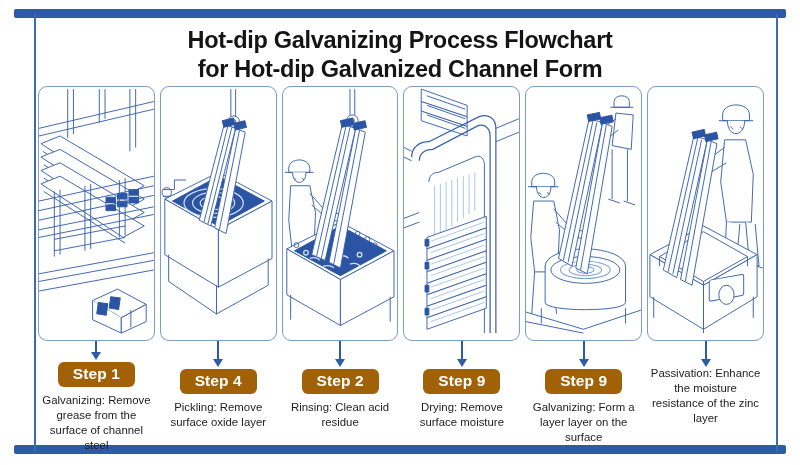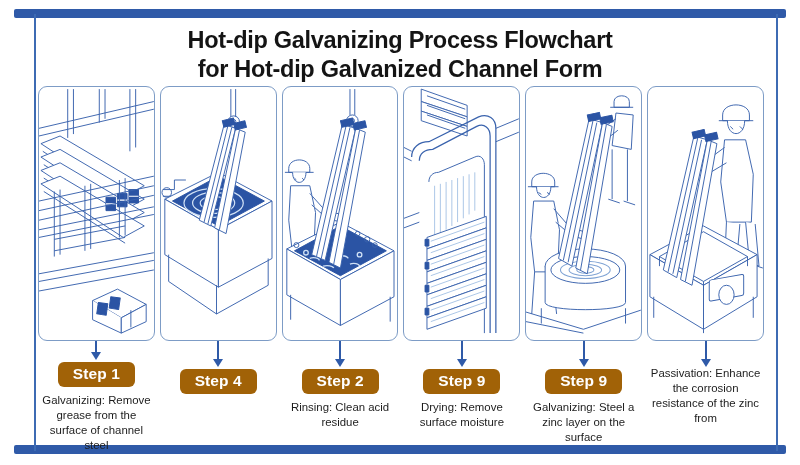--- a/index.html
+++ b/index.html
@@ -418,39 +418,40 @@
 
     <div class="step">
       <div class="connector"></div>
       <div class="badge">Step 1</div>
       <div class="caption">Galvanizing: Remove grease from the surface of channel steel</div>
     </div>
 
     <div class="step">
       <div class="connector"></div>
       <div class="badge">Step 4</div>
+      <div class="caption">Pickling: Remove surface oxide layer</div>
     </div>
 
     <div class="step">
       <div class="connector"></div>
       <div class="badge">Step 2</div>
       <div class="caption">Rinsing: Clean acid residue</div>
     </div>
 
     <div class="step">
       <div class="connector"></div>
       <div class="badge">Step 9</div>
       <div class="caption">Drying: Remove surface moisture</div>
     </div>
 
     <div class="step">
       <div class="connector"></div>
       <div class="badge">Step 9</div>
-      <div class="caption">Galvanizing: Steel a zinc layer on the surface</div>
-    </div>
-
-    <div class="step">
-      <div class="connector"></div>
-      <div class="caption">Passivation: Enhance the corrosion resistance of the zinc from</div>
+      <div class="caption">Galvanizing: Form a layer layer on the surface</div>
+    </div>
+
+    <div class="step">
+      <div class="connector"></div>
+      <div class="caption">Passivation: Enhance the moisture resistance of the zinc layer</div>
     </div>
 
   </div>
 </div>
 
 </body></html>

